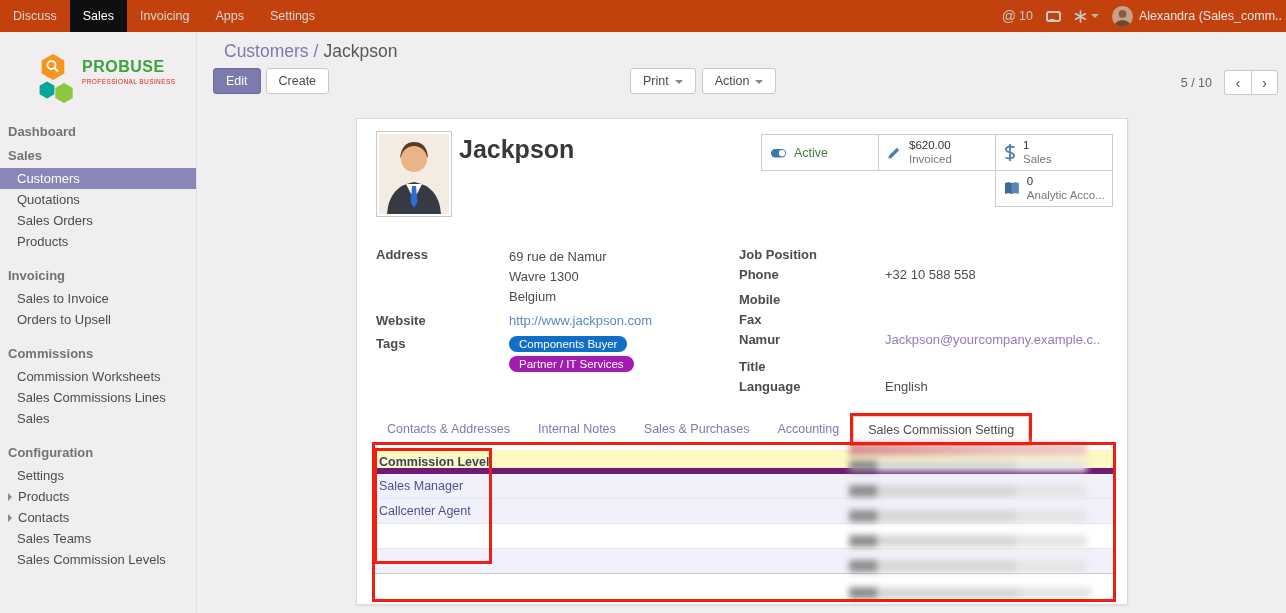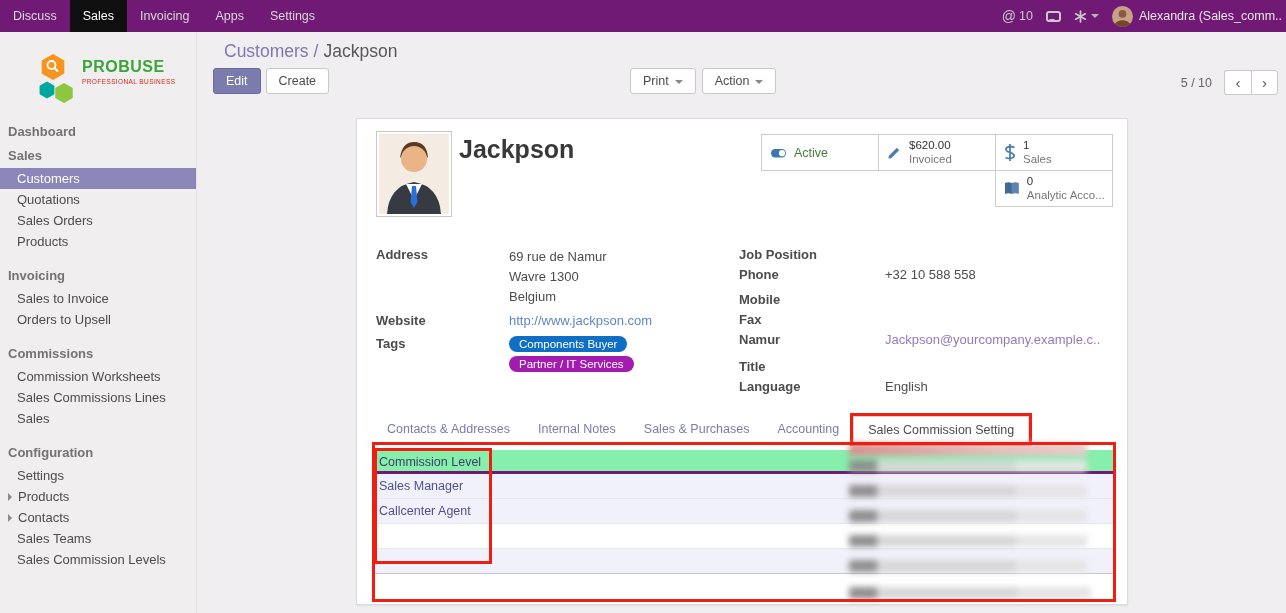--- a/index.html
+++ b/index.html
@@ -1,19 +1,19 @@
 <!DOCTYPE html>
 <html><head>
 <meta charset="utf-8">
 <style>
 *{margin:0;padding:0;box-sizing:border-box}
 body{width:1286px;height:613px;position:relative;overflow:hidden;font-family:"Liberation Sans",sans-serif;font-size:13px;color:#4c4c4c;background:#f0eef0}
 
 
-.topbar{position:absolute;top:0;left:0;width:1286px;height:32px;background:#701a75;display:flex;align-items:stretch;z-index:50}
+.topbar{position:absolute;top:0;left:0;width:1286px;height:32px;background:#c2410c;display:flex;align-items:stretch;z-index:50}
 .tb-menus{display:flex}
 .tb-menu{display:flex;align-items:center;padding:0 13px;color:#d8d8d8;font-size:12.5px;cursor:pointer}
 .tb-menu.active{background:#0f0f0f;color:#fff}
 .tb-right{margin-left:auto;display:flex;align-items:center;gap:13px;padding-right:4px}
 .tb-mention{display:flex;align-items:center;gap:3px;color:#c9c9c9;font-size:12.5px;cursor:pointer}
 .tb-at{font-size:14px}
 .bubble{width:15px;height:11px;border:2px solid #c9c9c9;border-radius:3px;position:relative;cursor:pointer}
 .bubble::after{content:"";position:absolute;left:1px;bottom:-5px;border:3px solid transparent;border-top-color:#c9c9c9}
 .debug{display:flex;align-items:center;gap:4px;cursor:pointer}
 .caret-tri{width:0;height:0;border:4px solid transparent;border-top-color:#b5b5b5;margin-top:4px}
@@ -79,21 +79,21 @@
 .tag-purple{background:#a21caf}
 
 
 .tabs{position:absolute;left:16px;right:15px;top:297px;height:27px;border-bottom:1px solid #a21caf;display:flex}
 .tab{padding:6px 14px;font-size:12.5px;color:#7c7bad;cursor:pointer;white-space:nowrap}
 .tab.active{color:#4c4c4c;background:#fff;border:1px solid #d4d4d4;border-bottom:1px solid #fff;margin-bottom:-1px;outline:3px solid #ee1e10}
 
 
 .ctable{position:absolute;left:16px;top:331px;width:741px}
 .trow{height:25px;line-height:25px;padding-left:6px;border-bottom:1px solid #e7e7f0;font-size:12.5px;color:#50508f;cursor:pointer}
-.trow.thead{height:24px;line-height:24px;background:#86efac;color:#3f3f66;font-weight:normal;border-bottom:3px solid #701a75;cursor:default}
+.trow.thead{height:24px;line-height:24px;background:#fef9c3;color:#3f3f66;font-weight:bold;border-bottom:6px solid #701a75;cursor:default}
 .trow.alt{background:#f1f1fb}
 .trow.last{border-bottom:1px solid #c8c8c8}
 
 
 .blur{position:absolute;left:492px;width:238px;height:12px;filter:blur(3px);border-radius:2px;pointer-events:none}
 .blur-pink{background:linear-gradient(90deg,#d98f8f,#e8bcbc 60%,#eccaca);height:13px}
 .blur-gray{background:linear-gradient(90deg,#8f8f8f 0 28px,#d7d7d7 28px 70%,#e5e5e5 70%)}
 
 
 .red-box{position:absolute;border:3px solid #ee1e10;pointer-events:none}

